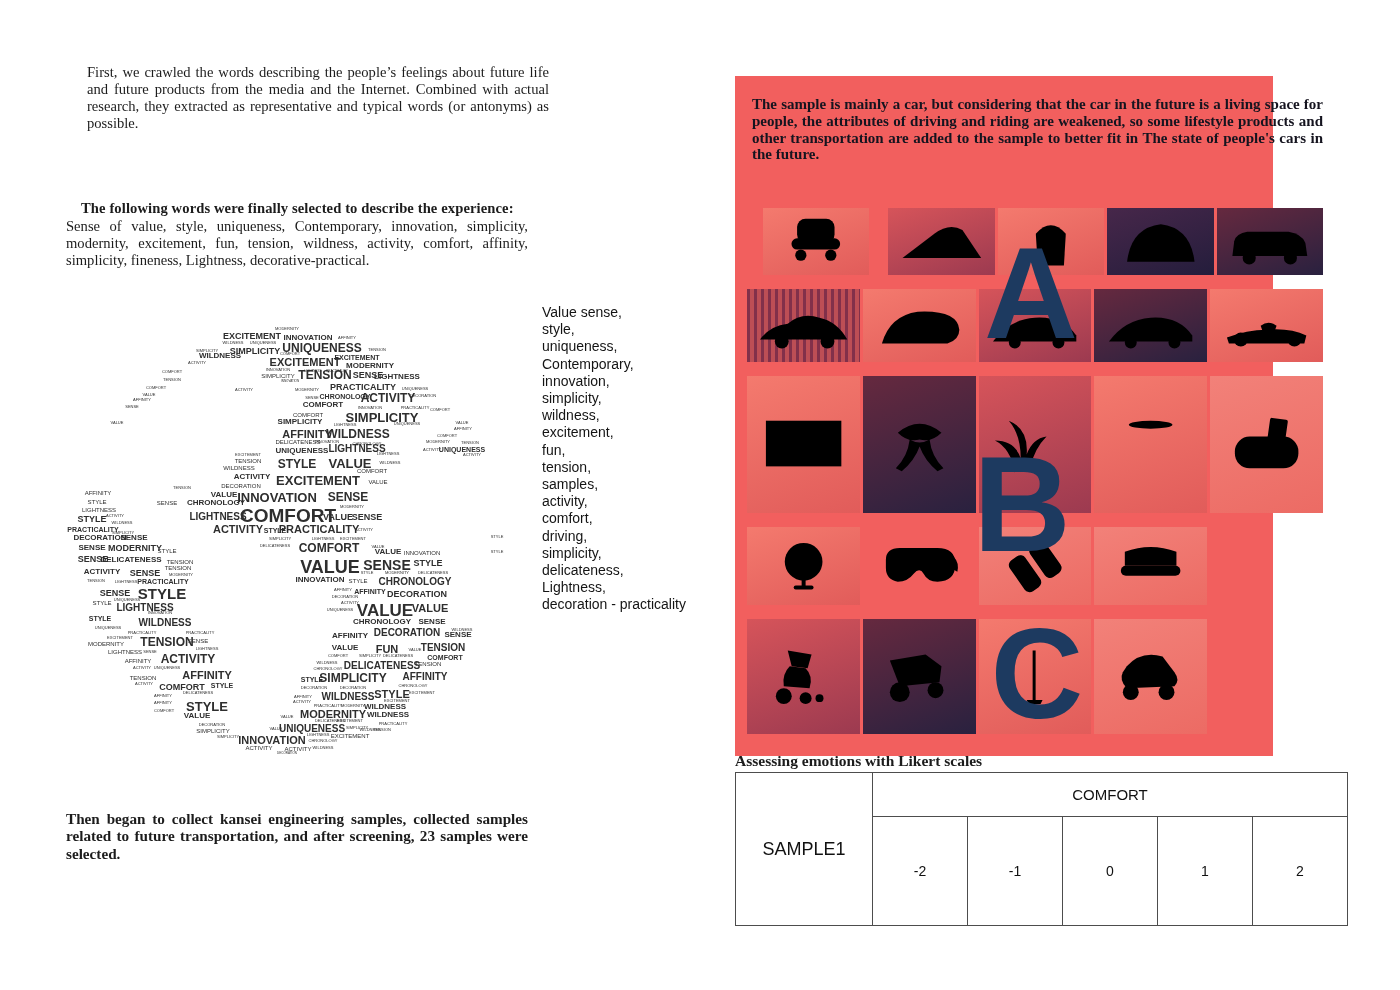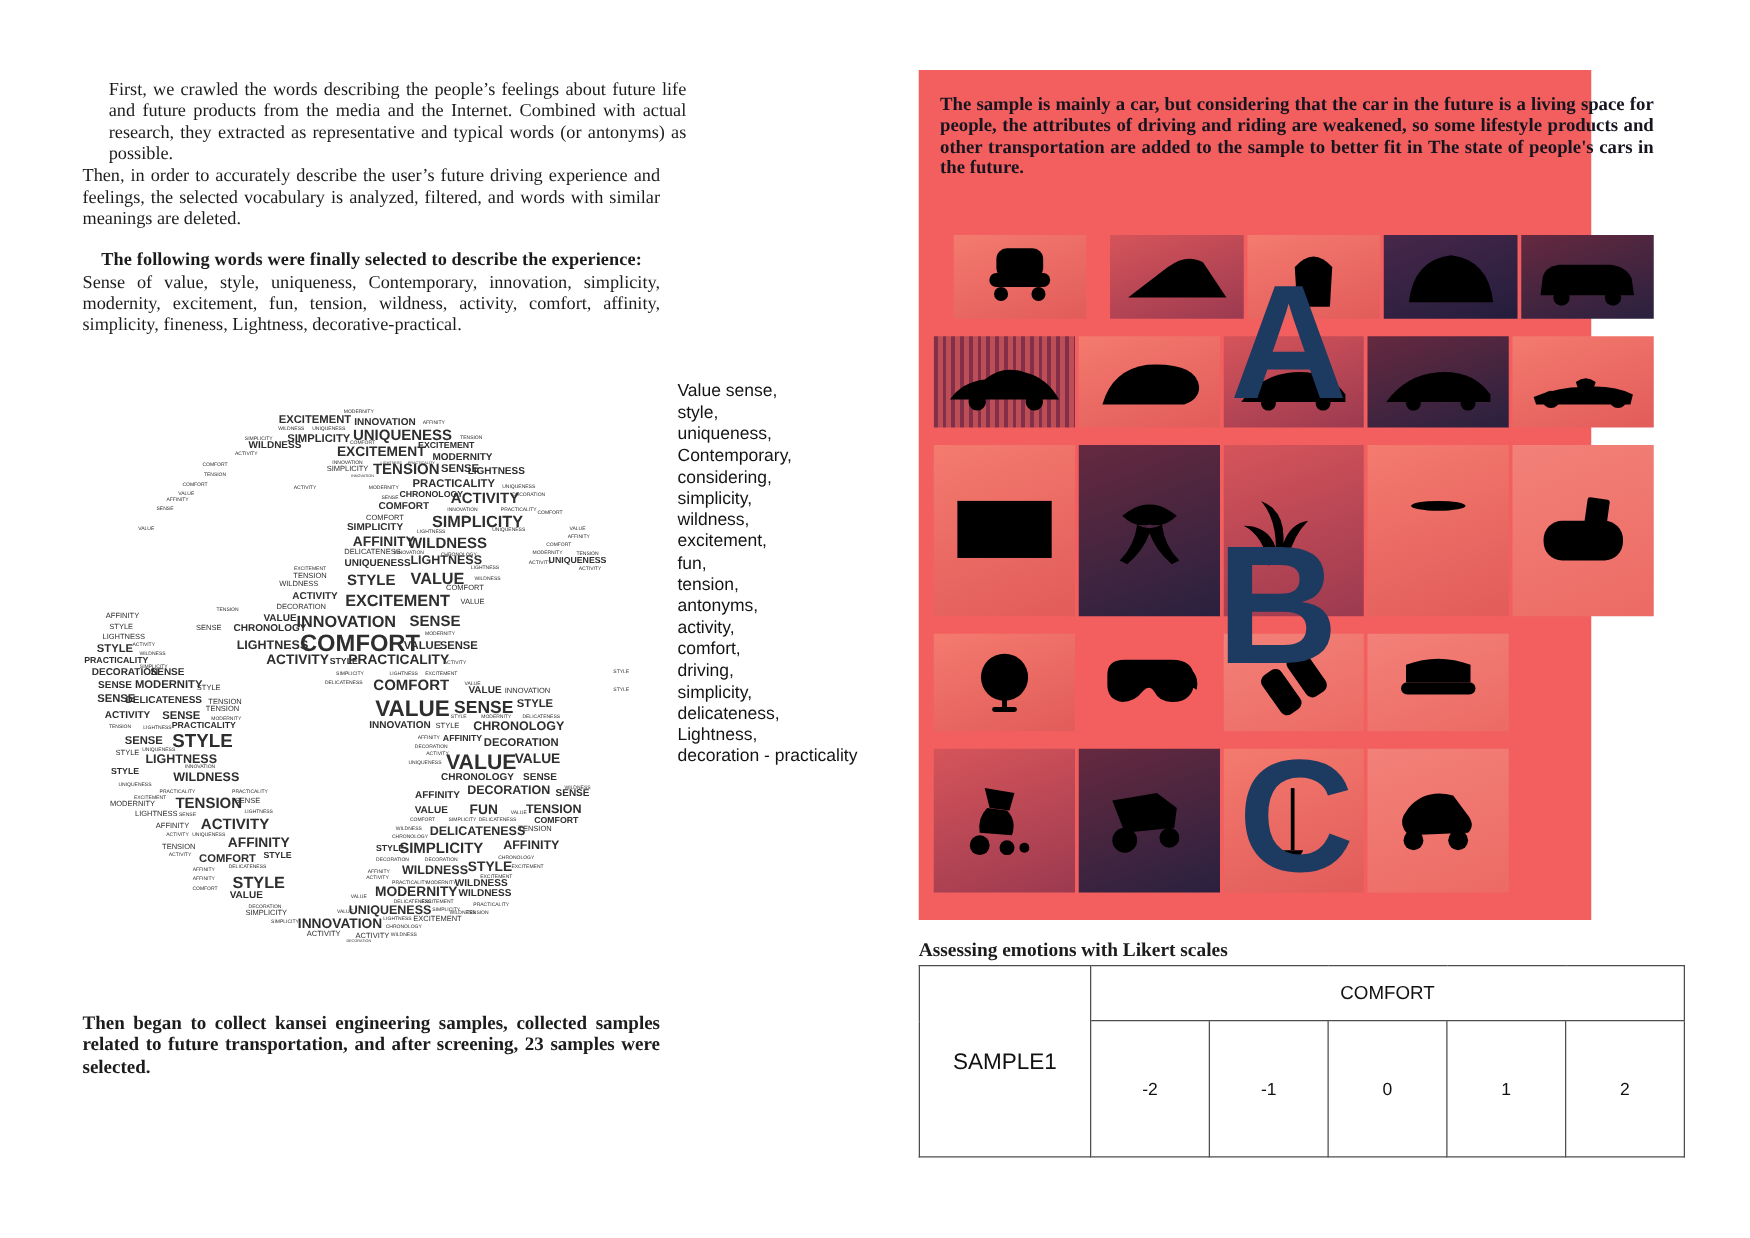--- a/index.html
+++ b/index.html
@@ -15,21 +15,21 @@
   .closing{position:absolute;left:66px;top:810px;width:462px;margin:0;
            font-weight:bold;font-size:15.2px;line-height:17.3px;text-align:justify;}
   
   .cloud{position:absolute;left:60px;top:300px;width:460px;height:470px;}
   .cloud span{position:absolute;transform:translate(-50%,-50%);white-space:nowrap;
               font-family:"Liberation Sans", sans-serif;color:#2e2e2e;line-height:1;}
   
   .wlist{position:absolute;left:542px;top:304px;width:190px;
          font-family:"Liberation Sans", sans-serif;font-size:14px;line-height:17.2px;color:#141414;}
   
-  .panel{position:absolute;left:735px;top:56px;width:538px;height:680px;background:#f25f5e;}
+  .panel{position:absolute;left:735px;top:76px;width:538px;height:680px;background:#f25f5e;}
   .panel-intro{position:absolute;left:17px;top:20px;width:571px;margin:0;
                font-weight:bold;font-size:15px;line-height:16.8px;text-align:justify;color:#15141f;}
   .grid{position:absolute;left:12px;top:132px;width:576px;display:flex;flex-direction:column;gap:14px;}
   .g-row{display:flex;gap:3px;}
   .g-cell{flex:1;display:flex;align-items:center;justify-content:center;overflow:hidden;}
   .g-cell svg{width:88%;height:84%;}
   .g-cell.inset{margin:0 16px;}
   .g-cell.empty{background:transparent;}
   .tone-light{background:linear-gradient(160deg,#f47a6e,#e15c5a);}
   .tone-mid{background:linear-gradient(160deg,#d6545a,#9c3a50);}
@@ -49,21 +49,20 @@
   .cell-comfort{height:41px;font-size:15px;}
   .scale-row td{width:92px;height:106px;font-size:14px;}
   .hidden-defs{position:absolute;width:0;height:0;overflow:hidden;}
 </style>
 </head>
 <body>
 
 <main class="page">
 
   <p class="para p1">First, we crawled the words describing the people’s feelings about future life and future products from the media and the Internet. Combined with actual research, they extracted as representative and typical words (or antonyms) as possible.</p>
-  <p class="para p2">Then, in order to accurately describe the user’s future driving experience and feelings, the selected vocabulary is analyzed, filtered, and words with similar meanings are deleted.</p>
   <p class="para hd">The following words were finally selected to describe the experience:</p>
   <p class="para p3">Sense of value, style, uniqueness, Contemporary, innovation, simplicity, modernity, excitement, fun, tension, wildness, activity, comfort, affinity, simplicity, fineness, Lightness, decorative-practical.</p>
 
   <div class="cloud" id="wordCloud">
       <span style="left: 227px; top: 29px; font-size: 4px; font-weight: 400; color: rgb(46, 46, 46);">MODERNITY</span>
       <span style="left: 192px; top: 36px; font-size: 9px; font-weight: 700; color: rgb(46, 46, 46);">EXCITEMENT</span>
       <span style="left: 248px; top: 38px; font-size: 8px; font-weight: 700; color: rgb(46, 46, 46);">INNOVATION</span>
       <span style="left: 287px; top: 38px; font-size: 4px; font-weight: 400; color: rgb(46, 46, 46);">AFFINITY</span>
       <span style="left: 173px; top: 43px; font-size: 4px; font-weight: 400; color: rgb(46, 46, 46);">WILDNESS</span>
       <span style="left: 203px; top: 43px; font-size: 4px; font-weight: 400; color: rgb(46, 46, 46);">UNIQUENESS</span>
@@ -289,27 +288,27 @@
       <span style="left: 227px; top: 453px; font-size: 3px; font-weight: 400; color: rgb(46, 46, 46);">DECORATION</span>
       <span style="left: 437px; top: 237px; font-size: 4px; font-weight: 400; color: rgb(46, 46, 46);">STYLE</span>
       <span style="left: 437px; top: 252px; font-size: 4px; font-weight: 400; color: rgb(46, 46, 46);">STYLE</span>
     </div>
 
   <div class="wlist" id="wordList">
       <div>Value sense,</div>
       <div>style,</div>
       <div>uniqueness,</div>
       <div>Contemporary,</div>
-      <div>considering,</div>
+      <div>innovation,</div>
       <div>simplicity,</div>
       <div>wildness,</div>
       <div>excitement,</div>
       <div>fun,</div>
       <div>tension,</div>
-      <div>antonyms,</div>
+      <div>samples,</div>
       <div>activity,</div>
       <div>comfort,</div>
       <div>driving,</div>
       <div>simplicity,</div>
       <div>delicateness,</div>
       <div>Lightness,</div>
       <div>decoration - practicality</div>
     </div>
 
   <p class="closing">Then began to collect kansei engineering samples, collected samples related to future transportation, and after screening, 23 samples were selected.</p>

